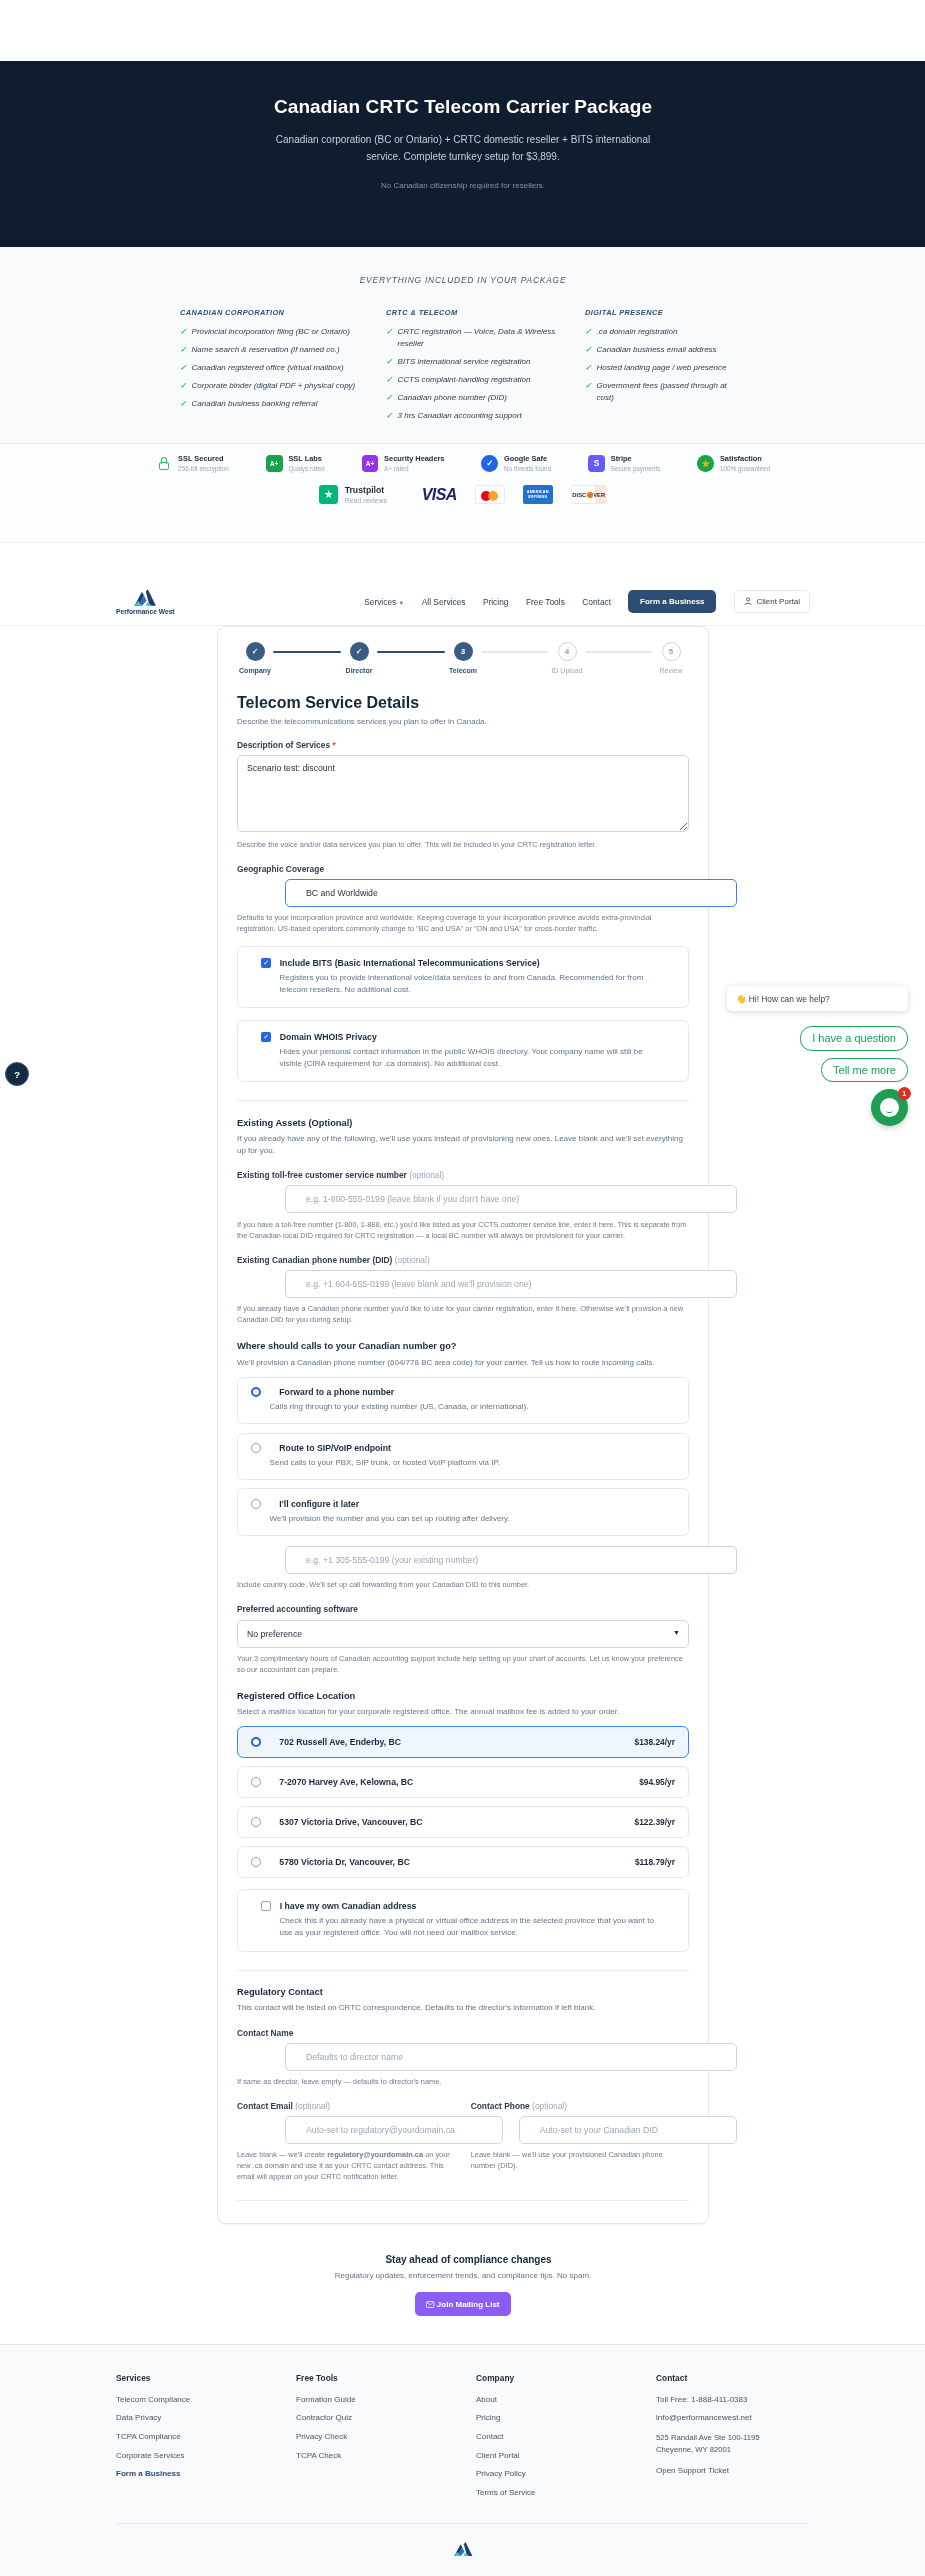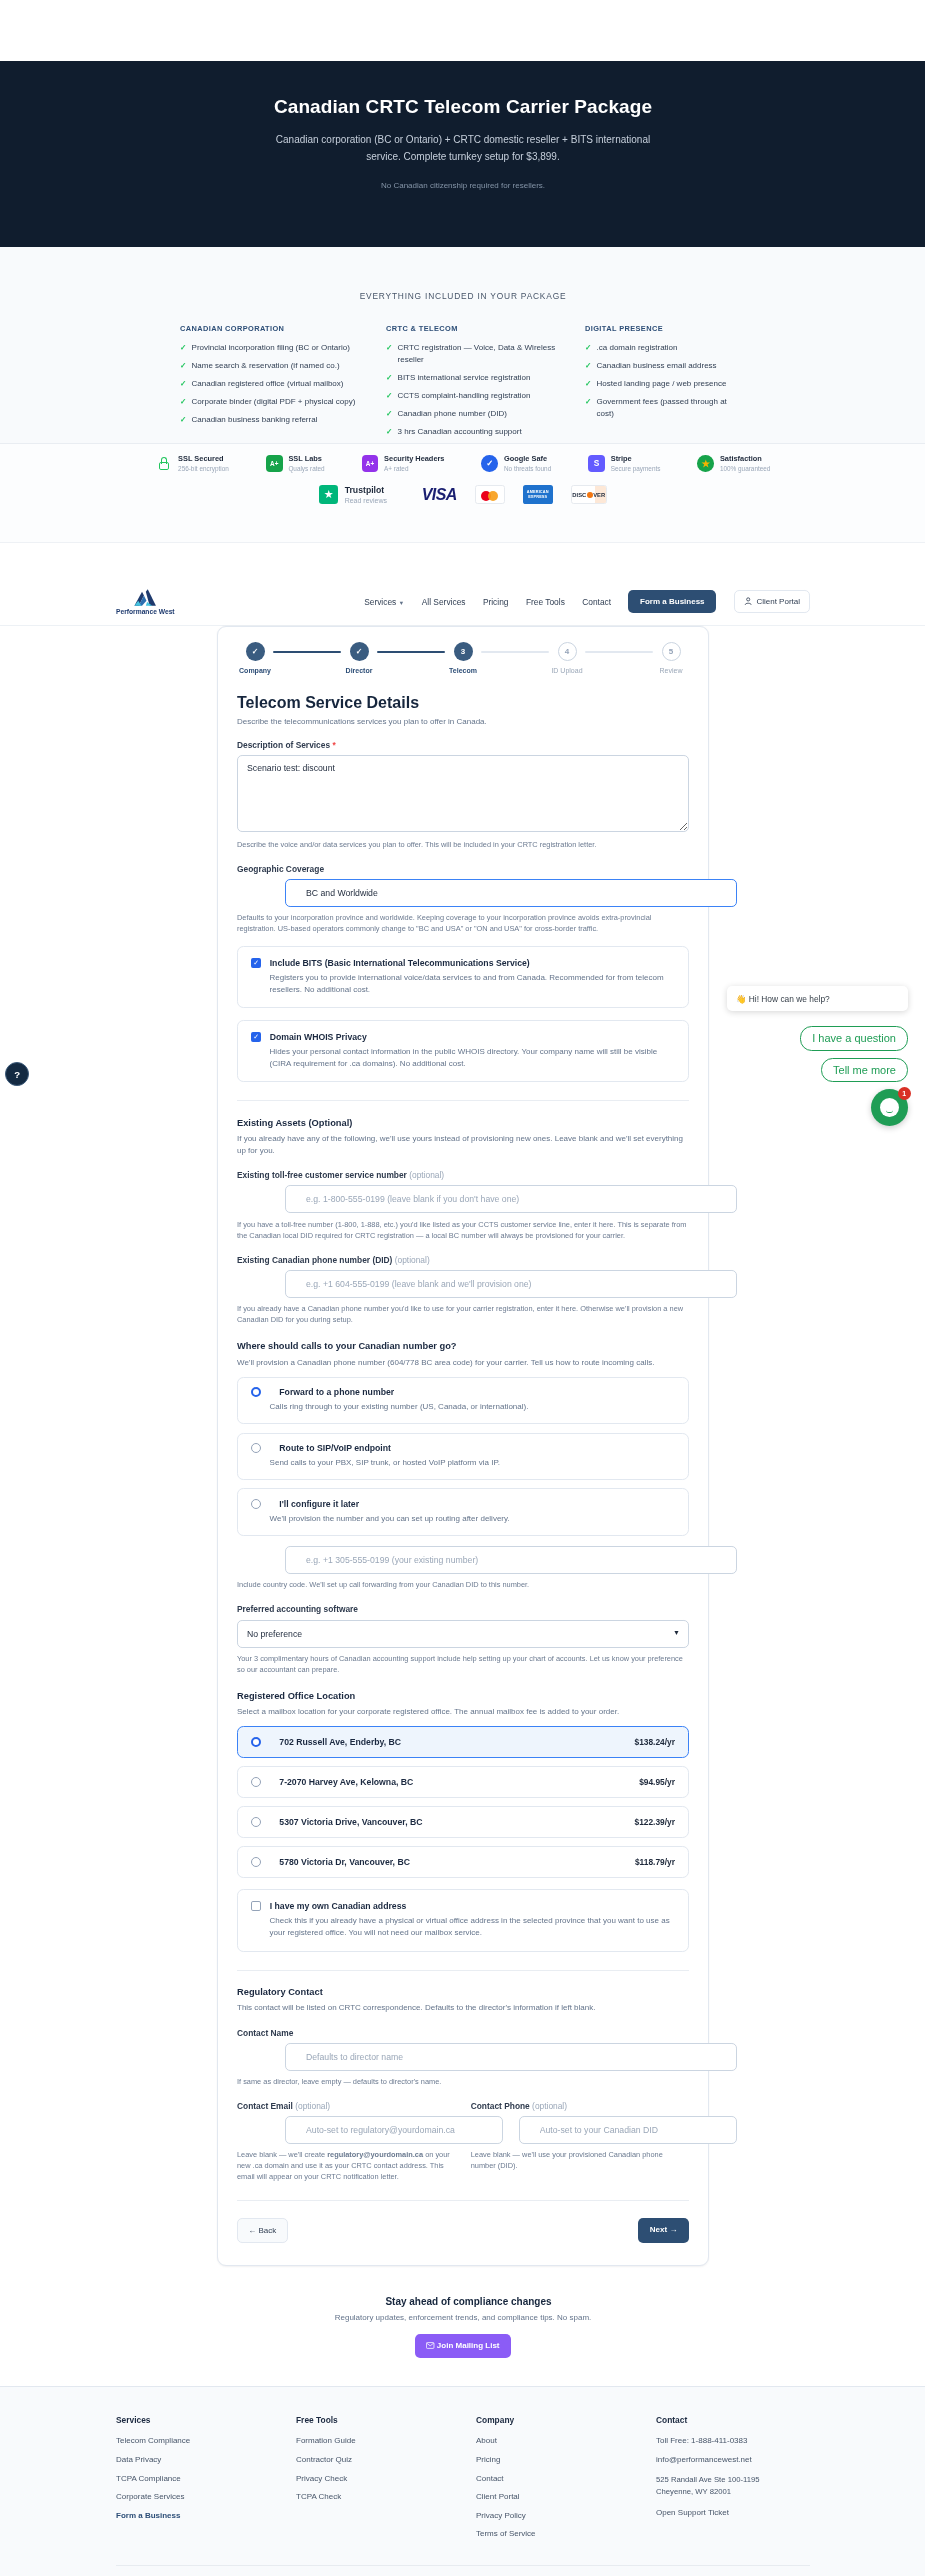--- a/index.html
+++ b/index.html
@@ -8,21 +8,21 @@
     height:2576px; position:relative; overflow:hidden;
     font-family:"Liberation Sans", sans-serif; background:#ffffff; color:#334155;
   }
   
   .top-gap { height:61px; background:#fff; }
   .hero { height:186px; background:#101d2e; text-align:center; padding-top:35px; }
   .hero h1 { color:#fff; font-size:19px; font-weight:bold; letter-spacing:0.1px; }
   .hero-sub { color:#c6cfdb; font-size:10px; line-height:16.7px; max-width:411px; margin:14px auto 0; }
   .hero-note { color:#8494a7; font-size:8px; margin-top:15.4px; }
   
-  .included { height:196px; background:#f8fafc; padding-top:44px; }
+  .included { height:196px; background:#f8fafc; padding-top:28px;font-style:italic; }
   .inc-heading { text-align:center; font-size:8.4px; color:#475569; letter-spacing:0.8px; }
   .inc-cols { width:566px; margin:23px auto 0; display:grid; grid-template-columns:177px 170px 161px; gap:0 29px; }
   .inc-col h4 { font-size:7.4px; color:#2d4e77; letter-spacing:0.4px; margin-bottom:9px; }
   .inc-item { display:flex; gap:5.1px; font-size:8px; color:#334155; line-height:12.2px; margin-bottom:5.8px; }
   .tick { color:#22c55e; font-size:7.7px; font-weight:bold; flex:0 0 auto; }
   
   .strip { height:100px; background:#fcfdfe; border-top:0.6px solid #e9edf2; border-bottom:0.6px solid #eef1f5; padding-top:10.3px; }
   .badges { display:flex; justify-content:center; align-items:center; gap:37px; }
   .badge { display:flex; align-items:center; gap:5.8px; }
   .b-icon { width:16.7px; height:16.7px; border-radius:3.9px; display:flex; align-items:center; justify-content:center; color:#fff; font-size:6.4px; font-weight:bold; flex:0 0 auto; }
@@ -75,21 +75,21 @@
   h2.form-h { font-size:16px; color:#16263d; margin-top:20.6px; }
   .form-sub { font-size:8px; color:#64748b; margin-top:4.5px; }
   .lbl { font-size:8.4px; font-weight:bold; color:#2f3b4e; margin:14px 0 5.1px; }
   .lbl .req { color:#ef4444; } .lbl .opt { color:#9aa7b8; font-weight:normal; }
   textarea.inp, .inp { width:100%; border:0.6px solid #cbd5e1; border-radius:5.1px; font-size:8.7px; color:#1e293b; font-family:"Liberation Sans", sans-serif; background:#fff; }
   input.inp { height:28px; padding:0 20px;margin-left:48px; }
   input.inp::placeholder, textarea.inp::placeholder { color:#9aa7b8; }
   textarea.inp { height:77px; padding:7.7px 9px; resize:vertical; }
   .inp.focus { border:1.3px solid #3b82f6; }
   .help { font-size:7.4px; color:#6b7a90; line-height:11px; margin-top:5.1px; }
-  .optcard { border:0.6px solid #e2e8f0; border-radius:6.4px; padding:11px 13px; margin-top:11.6px; }
+  .optcard { border:0.6px solid #e2e8f0; border-radius:6.4px; padding:11px 23px; margin-top:11.6px; }
   .oc-head { display:flex; align-items:center; gap:8.4px; }
   .cbx { width:10.3px; height:10.3px; border-radius:1.9px; background:#2563eb; color:#fff; font-size:7px; display:flex; align-items:center; justify-content:center; flex:0 0 auto; }
   .cbx.empty { background:#fff; border:1px solid #94a3b8; }
   .oc-title { font-size:8.7px; font-weight:bold; color:#1b2940; }
   .oc-desc { font-size:8px; color:#64748b; line-height:12.2px; margin-top:3.9px; padding-left:18.6px; }
   .divider { border-top:0.6px solid #e9edf2; margin-top:18px; }
   h3.sec { font-size:9.3px; color:#1b2940; margin-top:16.7px; }
   .sec-sub { font-size:8px; color:#64748b; line-height:11.6px; margin-top:5.1px; }
   .radio { width:10.3px; height:10.3px; border-radius:50%; flex:0 0 auto; }
   .radio.sel { border:2.9px solid #2563eb; background:#fff; }
@@ -480,24 +480,20 @@
       <p class="help"><span>Leave blank — we'll create </span><b>regulatory@yourdomain.ca</b><span> on your new .ca domain and use it as your CRTC contact address. This email will appear on your CRTC notification letter.</span></p>
     </div>
     <div>
       <div class="lbl"><span>Contact Phone</span> <span class="opt">(optional)</span></div>
       <input class="inp" placeholder="Auto-set to your Canadian DID" style="">
       <p class="help">Leave blank — we'll use your provisioned Canadian phone number (DID).</p>
     </div>
   </div>
 
   <div class="divider"></div>
-  <div class="btn-row">
-    <span class="back-btn">← Back</span>
-    <span class="next-btn">Next →</span>
-  </div>
 </main>
 
 <section class="mailing">
   <h3>Stay ahead of compliance changes</h3>
   <p class="mail-sub">Regulatory updates, enforcement trends, and compliance tips. No spam.</p>
   <span class="mail-btn">
     <svg width="8.4" height="7" viewBox="0 0 14 11">
         <rect x="0.7" y="0.7" width="12.6" height="9.6" rx="1.5" fill="none" stroke="#fff" stroke-width="1.3"></rect>
         <path d="M1 1.5 L7 6 L13 1.5" fill="none" stroke="#fff" stroke-width="1.3"></path>
       </svg>

